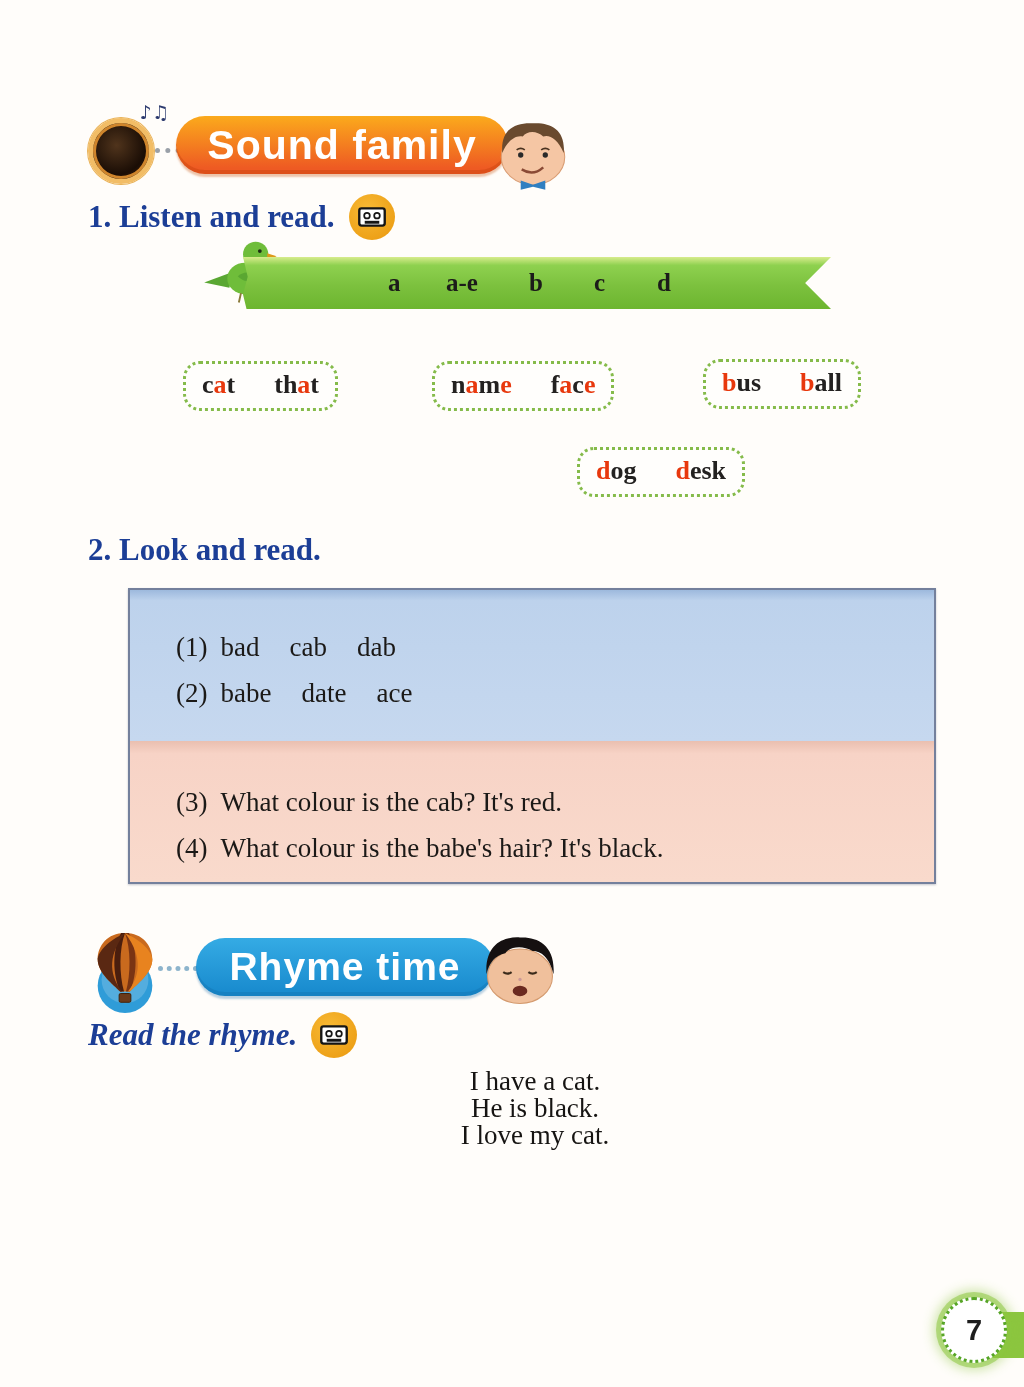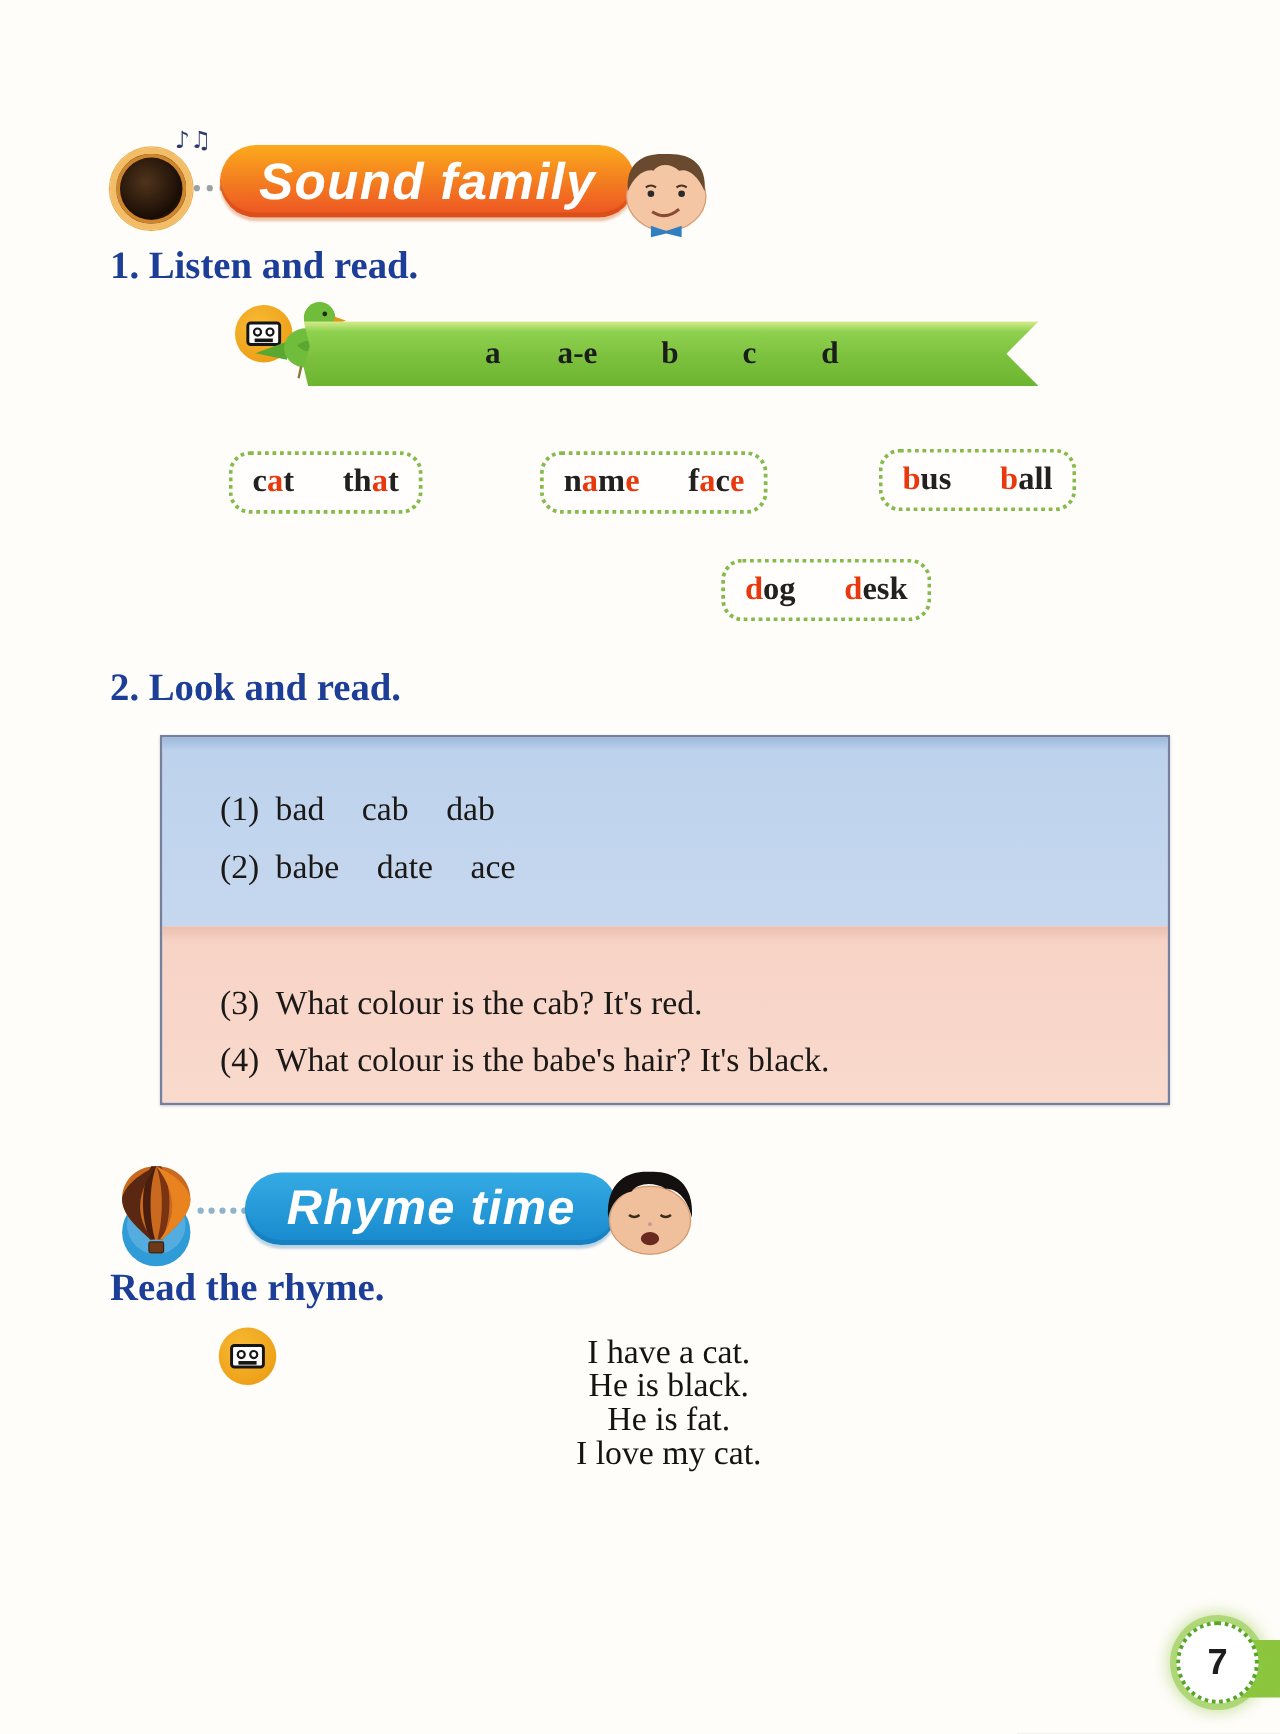--- a/index.html
+++ b/index.html
@@ -5,21 +5,21 @@
   * { margin:0; padding:0; box-sizing:border-box; }
   html,body { background:#ddd; }
   body { font-family:"Liberation Serif", serif; }
   .page { position:relative; width:1024px; height:1387px; margin:0 auto;
           background:#fffdfa; overflow:hidden; }
 
   
   .banner { position:absolute; height:58px; border-radius:30px;
             display:flex; align-items:center; justify-content:center;
             font-family:"Liberation Sans", sans-serif; font-weight:bold;
-            color:#fff; letter-spacing:1px;font-style:italic; }
+            color:#fff; letter-spacing:1px; }
   .banner-orange { left:176px; top:116px; width:332px; font-size:41px;
        background:linear-gradient(180deg, var(--banner-orange-top) 0%, var(--banner-orange-bottom) 90%);
        box-shadow:0 3px 2px rgba(200,90,20,.35), inset 0 -4px 0 rgba(190,60,10,.35); }
   .banner-blue { left:196px; top:938px; width:298px; font-size:39px;
        background:linear-gradient(180deg, var(--banner-blue-top) 0%, var(--banner-blue-bottom) 90%);
        box-shadow:0 3px 2px rgba(30,110,170,.3), inset 0 -4px 0 rgba(18,110,170,.35); }
 
   .dots { position:absolute; height:0; border-top:5px dotted #9aa0a8; }
   .dots-1 { left:155px; top:148px; width:36px; }
   .dots-2 { left:158px; top:966px; width:40px; border-top-color:#8db4cc; }
@@ -32,24 +32,24 @@
             border:5px solid #f2bd66; box-shadow:inset 0 0 0 3px #cf852c, 0 0 0 1px #e9b257; }
   .record .notes { position:absolute; top:-22px; right:-20px; font-size:19px;
                    color:#2c3a6e; font-family:"DejaVu Sans", sans-serif; }
 
   .face { position:absolute; }
   .f1 { left:490px; top:116px; width:86px; height:76px; }
   .f2 { left:476px; top:932px; width:88px; height:78px; }
 
   
   .heading { position:absolute; color:var(--heading-blue); font-weight:bold;
-             font-size:31px; display:flex; align-items:center; gap:14px;flex-direction:column; }
+             font-size:31px; display:flex; align-items:center; gap:14px; }
   .h-listen { left:88px; top:194px; }
   .h-look   { left:88px; top:532px; }
-  .h-rhyme  { left:88px; top:1012px; }
+  .h-rhyme  { left:88px; top:1012px;font-style:italic; }
 
   .cassette { width:46px; height:46px; border-radius:50%; flex:0 0 auto;
               background:radial-gradient(circle at 40% 35%, #f8ba35 0%, #eda017 75%);
               display:inline-flex; align-items:center; justify-content:center; }
   .cassette svg { width:40px; height:40px; }
 
   
   .ribbon { position:absolute; left:243px; top:257px; width:588px; height:52px;
             background:linear-gradient(180deg,#d8ec8d 0%, #8ed14f 16%, var(--ribbon-green) 55%, #6cb52f 100%);
             clip-path:polygon(0 0, 100% 0, 95.6% 50%, 100% 100%, 0.6% 100%, 0 72%, 0.8% 38%, 0 0);
@@ -229,21 +229,20 @@
         <circle cx="16.5" cy="20.5" r="3.1" fill="#fff" stroke="#151515" stroke-width="1.9"></circle>
         <circle cx="27.5" cy="20.5" r="3.1" fill="#fff" stroke="#151515" stroke-width="1.9"></circle>
         <rect x="14" y="26.2" width="16" height="3.2" fill="#151515"></rect>
       </svg>
     </span>
   </div>
 
   <div class="rhyme-lines">
     <div>I have a cat.</div>
     <div>He is black.</div>
-    <div>He is fat.</div>
     <div>I love my cat.</div>
   </div>
 
   <div class="page-tab-bar"></div>
   <div class="page-circle">
     <span>7</span>
   </div>
 
 </div>
 

